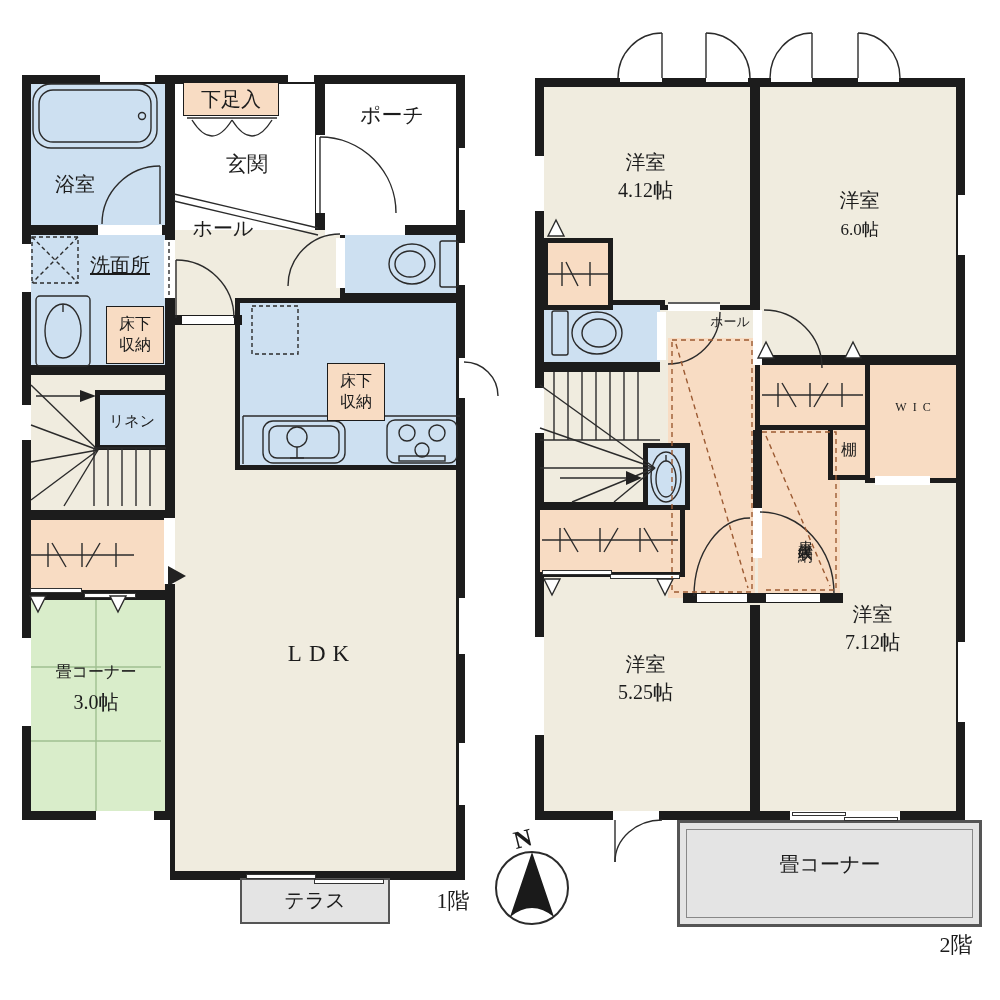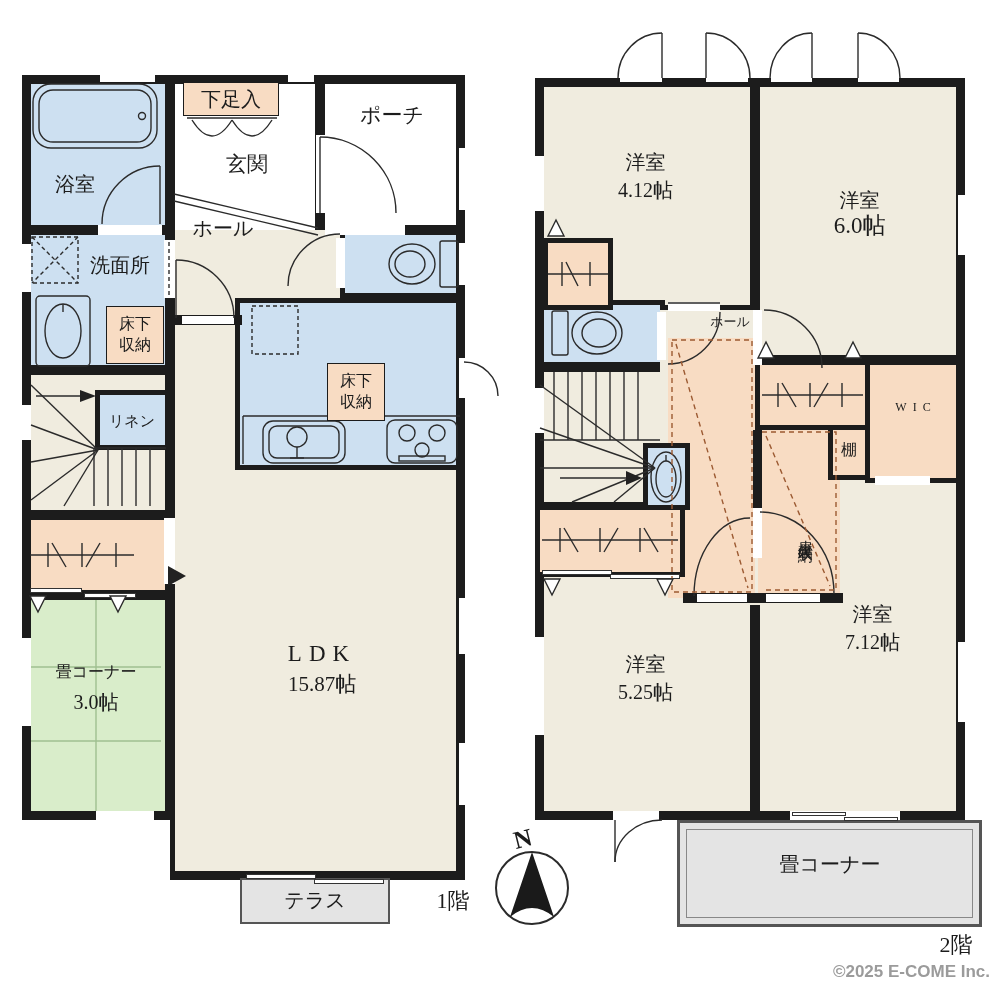--- a/index.html
+++ b/index.html
@@ -334,45 +334,43 @@
           <circle cx="532" cy="888" r="36" fill="#fff" stroke-width="2"></circle>
           <path d="M 532 852 L 554 917 Q 532 899 510 917 Z" fill="#1a1a1a" stroke="none"></path>
         </g>
     </g>
   </svg>
 
   <div class="lbl" style="left:35px;top:172px;width:80px;font-size:20px;">浴室</div>
   <div class="lbl" style="left:205px;top:152px;width:84px;font-size:21px;">玄関</div>
   <div class="lbl" style="left:348px;top:103px;width:88px;font-size:21px;">ポーチ</div>
   <div class="lbl" style="left:183px;top:216px;width:80px;font-size:20px;">ホール</div>
-  <div class="lbl" style="left:76px;top:253px;width:88px;font-size:20px;">洗面所</div>
+  <div class="lbl" style="left:76px;top:253px;width:88px;font-size:20px;text-decoration:underline;">洗面所</div>
   <div class="lblbox" style="left:106px;top:306px;width:58px;height:58px;font-size:16px;">
       <span style="width:34px;">床下収納</span>
     </div>
   <div class="lblbox" style="left:327px;top:363px;width:58px;height:58px;font-size:16px;">
       <span style="width:34px;">床下収納</span>
     </div>
   <div class="lbl" style="left:98px;top:412px;width:68px;font-size:15px;">リネン</div>
   <div class="lbl" style="left:28px;top:662px;width:136px;font-size:16px;">畳コーナー</div>
   <div class="lbl" style="left:28px;top:690px;width:136px;font-size:20px;">3.0帖</div>
   <div class="lbl" style="left:242px;top:640px;width:160px;font-size:23px;letter-spacing:7px;">LDK</div>
-  <div class="lbl" style="left:242px;top:672px;width:160px;font-size:21px;">15.87帖</div>
   <div class="lbl" style="left:240px;top:888px;width:150px;font-size:20px;">テラス</div>
   <div class="lbl" style="left:418px;top:888px;width:70px;font-size:22px;">1階</div>
 
   <div class="lbl" style="left:593px;top:150px;width:105px;font-size:20px;">洋室</div>
   <div class="lbl" style="left:593px;top:178px;width:105px;font-size:20px;">4.12帖</div>
   <div class="lbl" style="left:807px;top:188px;width:105px;font-size:20px;">洋室</div>
-  <div class="lbl" style="left:807px;top:212px;width:105px;font-size:23px;text-align:center;">6.0帖</div>
+  <div class="lbl" style="left:807px;top:220px;width:105px;font-size:17px;text-align:center;">6.0帖</div>
   <div class="lbl" style="left:702px;top:314px;width:56px;font-size:13px;">ホール</div>
   <div class="lbl" style="left:872px;top:400px;width:88px;font-size:12px;letter-spacing:6px;">WIC</div>
   <div class="lbl" style="left:832px;top:440px;width:34px;font-size:16px;">棚</div>
   <div class="lbl vert" style="left:796px;top:472px;height:122px;font-size:15px;">小屋裏収納</div>
   <div class="lbl" style="left:593px;top:652px;width:105px;font-size:20px;">洋室</div>
   <div class="lbl" style="left:593px;top:680px;width:105px;font-size:20px;">5.25帖</div>
   <div class="lbl" style="left:820px;top:602px;width:105px;font-size:20px;">洋室</div>
   <div class="lbl" style="left:820px;top:630px;width:105px;font-size:20px;">7.12帖</div>
   <div class="lbl" style="left:770px;top:852px;width:120px;font-size:20px;">畳コーナー</div>
   <div class="lbl" style="left:925px;top:932px;width:62px;font-size:22px;">2階</div>
 
   <div class="lbl" style="left:506px;top:824px;width:34px;font-size:25px;font-weight:bold;transform:rotate(-14deg);">N</div>
-  <div class="lbl copy" style="left:740px;top:962px;width:250px;font-size:17px;text-align:right;">©2025 E-COME Inc.</div>
 </div>
 
 </body></html>

